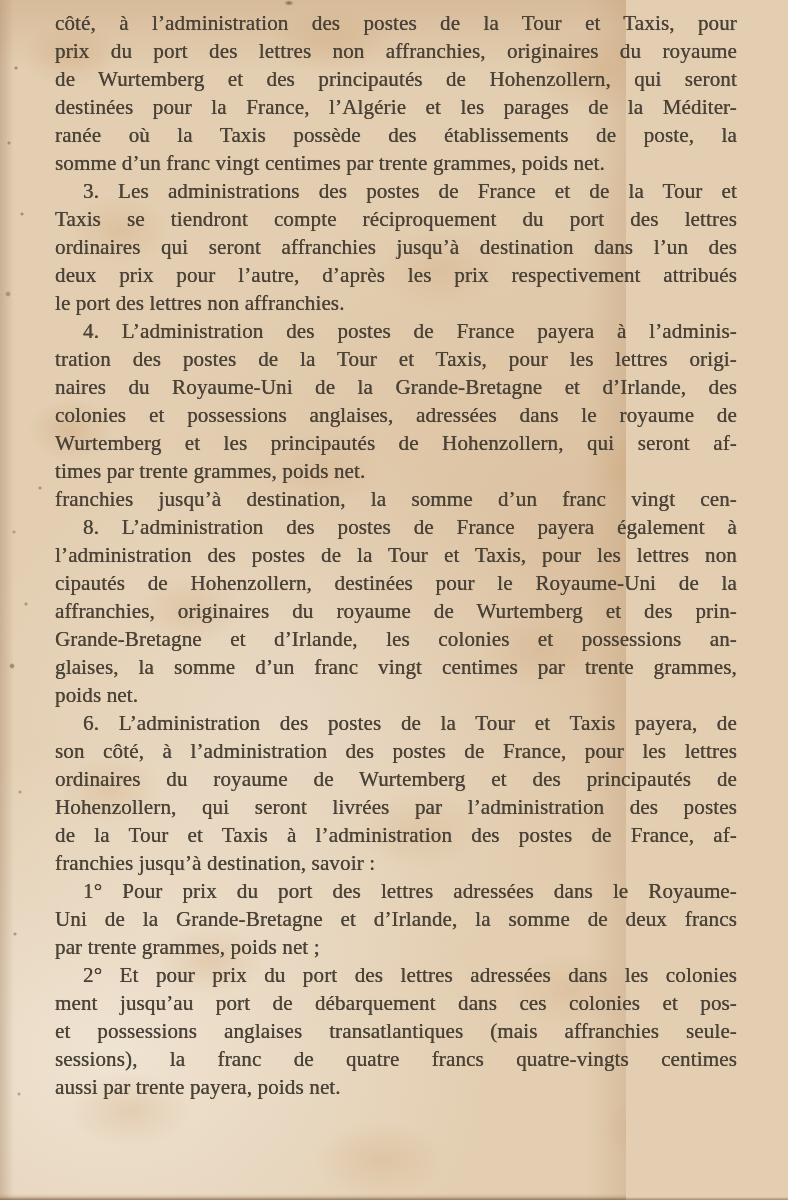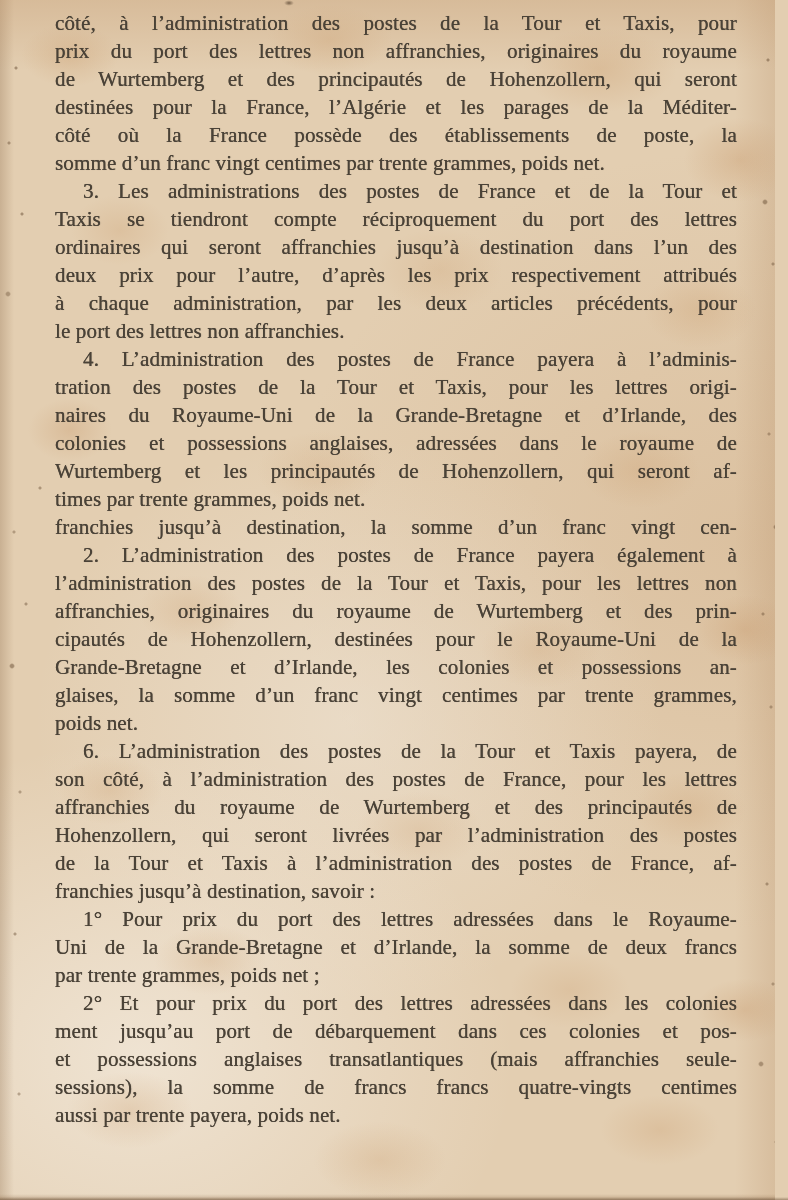--- a/index.html
+++ b/index.html
@@ -7,21 +7,21 @@
     padding: 0;
   }
   body {
     width: 788px;
     height: 1200px;
     overflow: hidden;
     background: #e3ceb1;
   }
   .page {
     position: relative;
-    width: 775px;
+    width: 626px;
     height: 1200px;
     background-color: #e3ceb1;
     background-image:
       
       radial-gradient(circle 2px at 16px 68px, rgba(104,78,52,.50) 0 1px, transparent 2px),
       radial-gradient(circle 2px at 9px 143px, rgba(104,78,52,.45) 0 1px, transparent 2px),
       radial-gradient(circle 2px at 22px 214px, rgba(104,78,52,.50) 0 1px, transparent 2px),
       radial-gradient(circle 3px at 8px 294px, rgba(104,78,52,.40) 0 1.5px, transparent 3px),
       radial-gradient(circle 2px at 40px 488px, rgba(104,78,52,.45) 0 1px, transparent 2px),
       radial-gradient(circle 2px at 14px 532px, rgba(104,78,52,.40) 0 1px, transparent 2px),
@@ -115,51 +115,50 @@
 </style>
 </head>
 <body>
 
 <div class="page">
   <div class="text-block">
       <div class="line">côté, à l’administration des postes de la Tour et Taxis, pour</div>
       <div class="line">prix du port des lettres non affranchies, originaires du royaume</div>
       <div class="line">de Wurtemberg et des principautés de Hohenzollern, qui seront</div>
       <div class="line">destinées pour la France, l’Algérie et les parages de la Méditer-</div>
-      <div class="line">côté où la France possède des établissements de poste, la</div>
+      <div class="line">ranée où la Taxis possède des établissements de poste, la</div>
       <div class="line para-end">somme d’un franc vingt centimes par trente grammes, poids net.</div>
       <div class="line indent">3. Les administrations des postes de France et de la Tour et</div>
       <div class="line">Taxis se tiendront compte réciproquement du port des lettres</div>
       <div class="line">ordinaires qui seront affranchies jusqu’à destination dans l’un des</div>
       <div class="line">deux prix pour l’autre, d’après les prix respectivement attribués</div>
-      <div class="line">à chaque administration, par les deux articles précédents, pour</div>
       <div class="line para-end">le port des lettres non affranchies.</div>
       <div class="line indent">4. L’administration des postes de France payera à l’adminis-</div>
       <div class="line">tration des postes de la Tour et Taxis, pour les lettres origi-</div>
       <div class="line">naires du Royaume-Uni de la Grande-Bretagne et d’Irlande, des</div>
       <div class="line">colonies et possessions anglaises, adressées dans le royaume de</div>
       <div class="line">Wurtemberg et les principautés de Hohenzollern, qui seront af-</div>
       <div class="line para-end">times par trente grammes, poids net.</div>
       <div class="line">franchies jusqu’à destination, la somme d’un franc vingt cen-</div>
-      <div class="line indent">2. L’administration des postes de France payera également à</div>
+      <div class="line indent">8. L’administration des postes de France payera également à</div>
       <div class="line">l’administration des postes de la Tour et Taxis, pour les lettres non</div>
+      <div class="line">cipautés de Hohenzollern, destinées pour le Royaume-Uni de la</div>
       <div class="line">affranchies, originaires du royaume de Wurtemberg et des prin-</div>
-      <div class="line">cipautés de Hohenzollern, destinées pour le Royaume-Uni de la</div>
       <div class="line">Grande-Bretagne et d’Irlande, les colonies et possessions an-</div>
       <div class="line">glaises, la somme d’un franc vingt centimes par trente grammes,</div>
       <div class="line para-end">poids net.</div>
       <div class="line indent">6. L’administration des postes de la Tour et Taxis payera, de</div>
       <div class="line">son côté, à l’administration des postes de France, pour les lettres</div>
-      <div class="line">affranchies du royaume de Wurtemberg et des principautés de</div>
+      <div class="line">ordinaires du royaume de Wurtemberg et des principautés de</div>
       <div class="line">Hohenzollern, qui seront livrées par l’administration des postes</div>
       <div class="line">de la Tour et Taxis à l’administration des postes de France, af-</div>
       <div class="line para-end">franchies jusqu’à destination, savoir :</div>
       <div class="line indent">1° Pour prix du port des lettres adressées dans le Royaume-</div>
       <div class="line">Uni de la Grande-Bretagne et d’Irlande, la somme de deux francs</div>
       <div class="line para-end">par trente grammes, poids net ;</div>
       <div class="line indent">2° Et pour prix du port des lettres adressées dans les colonies</div>
       <div class="line">ment jusqu’au port de débarquement dans ces colonies et pos-</div>
       <div class="line">et possessions anglaises transatlantiques (mais affranchies seule-</div>
-      <div class="line">sessions), la somme de francs francs quatre-vingts centimes</div>
+      <div class="line">sessions), la franc de quatre francs quatre-vingts centimes</div>
       <div class="line para-end">aussi par trente payera, poids net.</div>
     </div>
   <div class="bottom-edge"></div>
 </div>
 
 </body></html>

